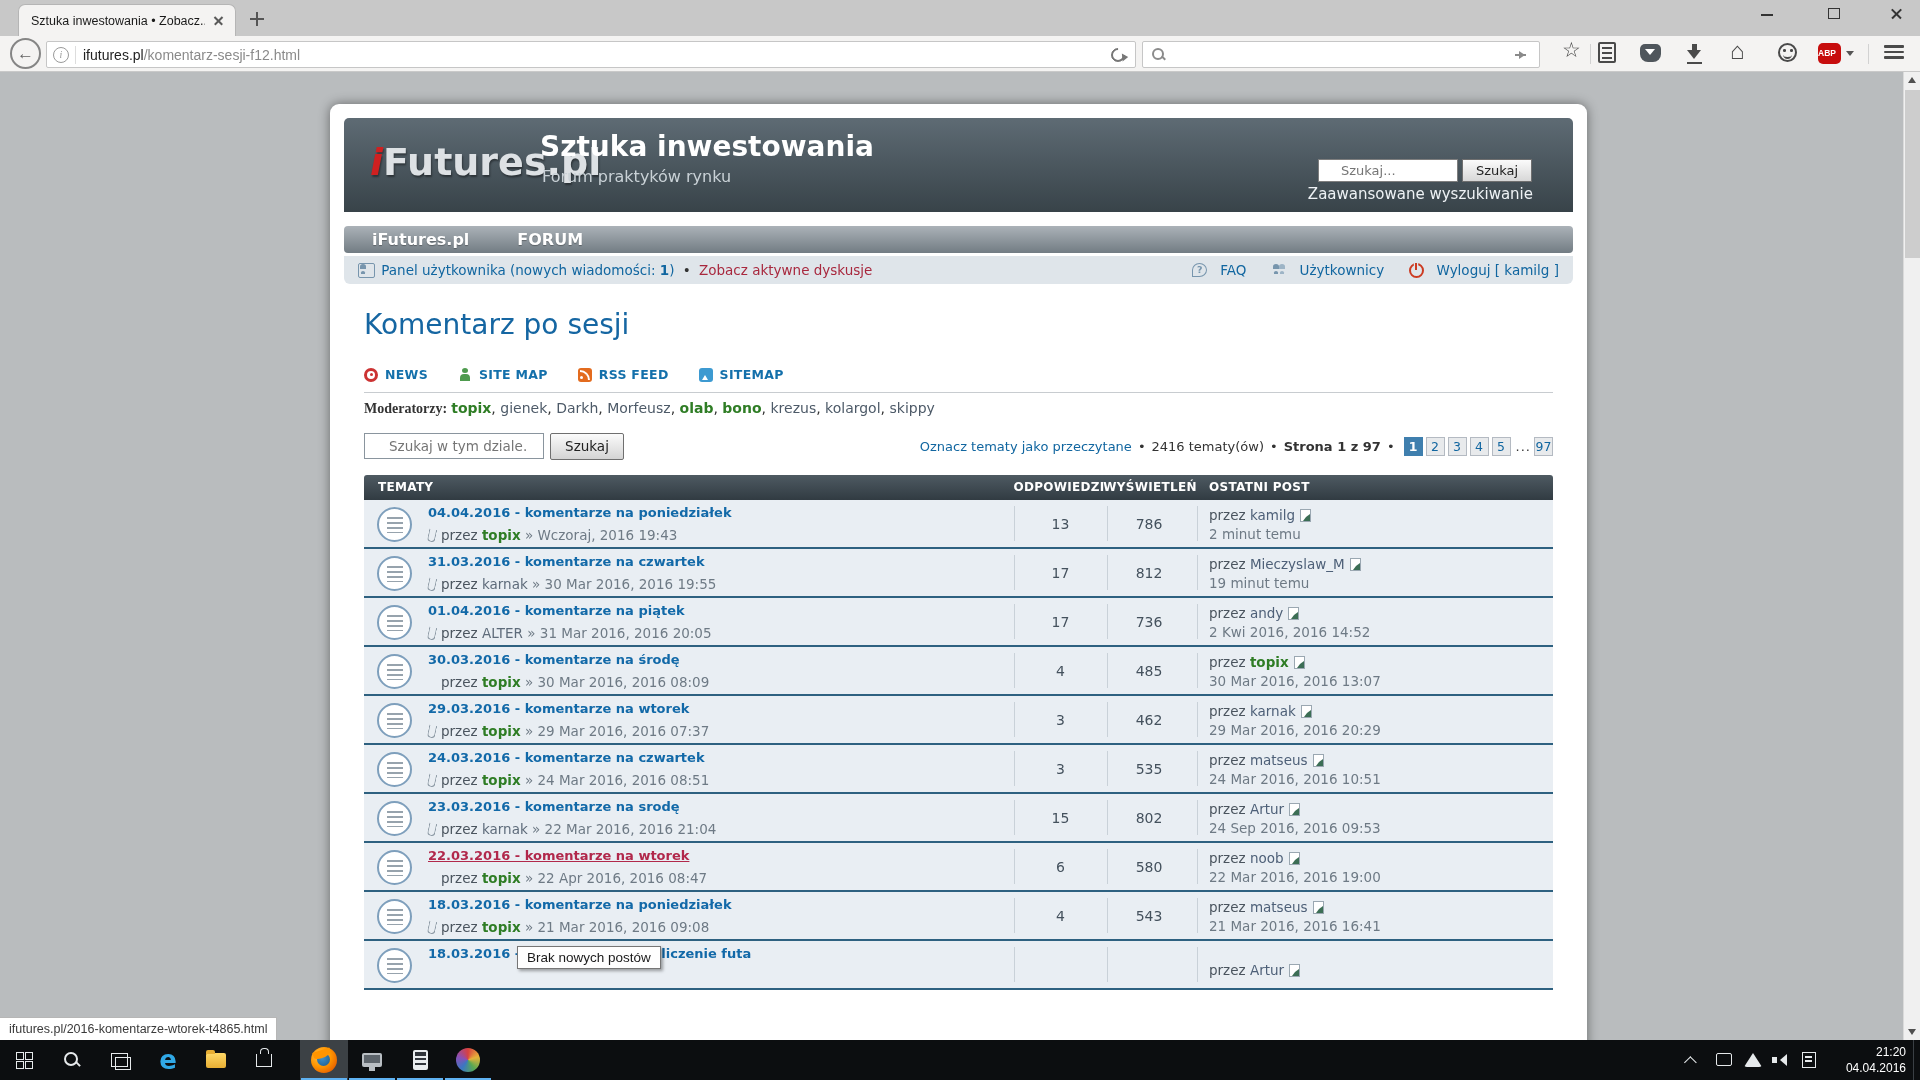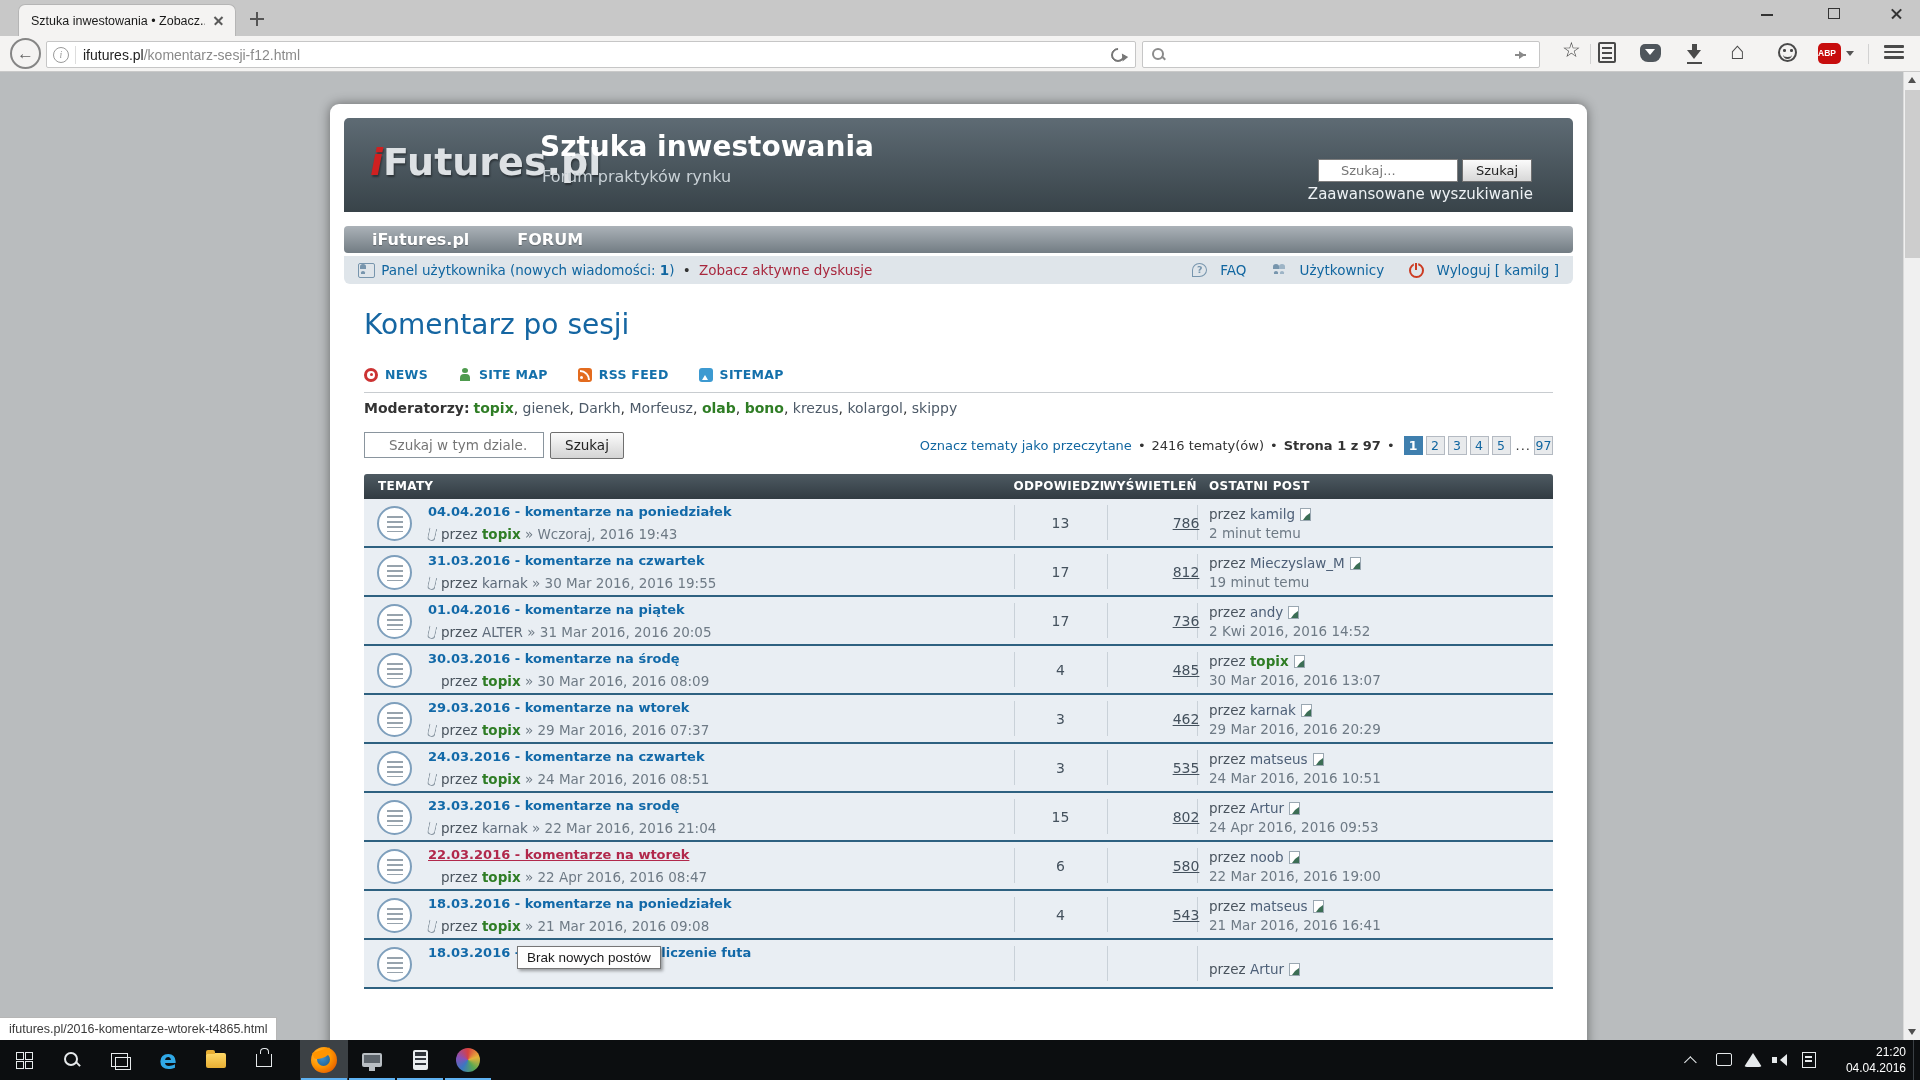--- a/index.html
+++ b/index.html
@@ -113,21 +113,21 @@
   .ic-news-dot::before { content:""; position:absolute; left:2.5px; top:2.5px; width:3px; height:3px; background:#cc3333; border-radius:50%; }
   .ic-person::before { content:""; position:absolute; left:4px; top:0; width:6px; height:5px; background:#4e9b4e; border-radius:50%; }
   .ic-person::after { content:""; position:absolute; left:2px; top:6px; width:10px; height:7px; background:#4e9b4e; border-radius:4px 4px 0 0; }
   .ic-rss { background:#e36b1e; border-radius:3px; }
   .ic-rss::before { content:""; position:absolute; left:2.5px; bottom:2.5px; width:3px; height:3px; background:#fff; border-radius:50%; }
   .ic-rss::after { content:""; position:absolute; left:2px; bottom:2px; width:8px; height:8px; border-top:2px solid #fff; border-right:2px solid #fff; border-radius:0 100% 0 0; }
   .ic-sitemap { background:#3d9ad1; border-radius:3px; }
   .ic-sitemap::before { content:""; position:absolute; left:3.5px; top:4px; border:3.5px solid transparent; border-bottom:5px solid #fff; }
   #mod-hr { margin-top:10px; border:none; border-top:1px solid #c8ccd0; }
   #mods { margin-top:7px; font-size:14px; color:#333; }
-  #mods b { margin-right:4px; }
+  #mods b { margin-right:4px;font-family:Liberation Serif, serif; }
   #mods a { color:#4d5a68; text-decoration:none; }
   #mods a.green { color:#2f7d25; font-weight:bold; }
 
   #search-row { margin-top:16px; position:relative; height:28px; }
   #f-search-input { position:absolute; left:0; top:0; width:180px; height:26px; border:1px solid #8a959e; font-size:13.5px; color:#333; padding:0 4px 0 24px; font-family:inherit; background:#fff; }
   #search-row .mag { position:absolute; left:5px; top:6px; transform:scale(.85); }
   #f-search-btn { position:absolute; left:186px; top:0; width:74px; height:27px; background:linear-gradient(#fbfbfb,#d4d4d4); border:1px solid #6f6f6f; border-radius:2px; font-size:13.5px; color:#222; text-align:center; line-height:25px; font-family:inherit; }
   #topics-bar { position:absolute; right:0; top:4px; font-size:13px; color:#333; display:flex; align-items:center; gap:6px; }
   #topics-bar b { white-space:nowrap; }
   .pgbox { display:inline-block; min-width:19px; height:19px; line-height:18px; text-align:center; background:#e8eaec; border:1px solid #b4bac2; color:#1166a0; font-size:12.5px; margin-left:3px; }
@@ -146,21 +146,21 @@
   .t-icon { position:absolute; left:13px; top:7px; width:35px; height:35px; border:2px solid #7e9fbc; border-radius:50%; background:#fff; }
   .t-icon::before { content:""; position:absolute; left:8px; top:8px; width:16px; height:16px; background:repeating-linear-gradient(#97a3ad 0 2px, transparent 2px 5px); }
   .t-title { position:absolute; left:64px; top:5px; font-size:13px; font-weight:bold; color:#1269a8; text-decoration:none; white-space:nowrap; }
   .t-title.hov { color:#b1284b; text-decoration:underline; }
   .t-meta { position:absolute; left:64px; top:27px; font-size:13.5px; color:#6e7a85; white-space:nowrap; }
   .clip { display:inline-block; width:8px; height:13px; border:1.6px solid #8a97a2; border-top:none; border-radius:0 0 4px 4px; margin-right:5px; vertical-align:-2px; transform:rotate(12deg); }
   .przez { color:#4a545e; }
   .t-author { color:#5e6b7a; text-decoration:none; }
   .t-author.green,.t-last-user.green { color:#2f7d25; font-weight:bold; }
   .t-replies,.t-views { position:absolute; top:0; height:49px; line-height:49px; text-align:center; font-size:14px; color:#44515d; }
-  .t-replies { left:650px; width:93px; } .t-views { left:777px; width:90px;text-decoration:underline; }
+  .t-replies { left:650px; width:93px; } .t-views { left:740px; width:90px; }
   .t-last { position:absolute; left:845px; top:6px; font-size:13.5px; color:#6e7a85; line-height:19px; }
   .t-last-user { color:#4e6078; text-decoration:none; }
   .doc-icon { display:inline-block; position:relative; width:11px; height:13px; background:#fff; border:1px solid #9aa7b1; vertical-align:-2px; margin-left:5px; }
   .doc-icon::after { content:""; position:absolute; right:0px; bottom:0px; border:3px solid transparent; border-bottom:4px solid #3c6e55; border-right:4px solid #3c6e55; }
 
   #tooltip { position:absolute; left:517px; top:874px; height:23px; background:#fefefe; border:1px solid #767676; box-shadow:2px 2px 3px rgba(0,0,0,.35); font-family:"Liberation Sans",sans-serif; font-size:13.5px; color:#1a1a1a; line-height:21px; padding:0 9px; white-space:nowrap; z-index:50; }
   #status-link { position:absolute; left:0; bottom:0; background:#fff; border:1px solid #b6b6b6; border-left:none; border-bottom:none; font-size:12.5px; color:#3a3a3a; padding:4px 9px; z-index:60; }
 
   
   #taskbar { position:absolute; left:0; top:1040px; width:1920px; height:40px; background:#0c0e10; z-index:100; }
@@ -431,21 +431,21 @@
     <span class="col-div cd3"></span>
     <span class="t-icon"></span>
     <a class="t-title">23.03.2016 - komentarze na srodę</a>
     <span class="t-meta">
       <span class="clip"></span><span class="przez">przez</span>&nbsp;<a class="t-author">karnak</a>&nbsp;<span>»</span>&nbsp;<span>22 Mar 2016, 2016 21:04</span>
     </span>
     <span class="t-replies">15</span>
     <span class="t-views">802</span>
     <span class="t-last">
       <span class="przez">przez</span>&nbsp;<a class="t-last-user">Artur</a><span class="doc-icon"></span><br>
-      <span>24 Apr 2016, 2016 09:53</span>
+      <span>24 Sep 2016, 2016 09:53</span>
     </span>
   </div>
             <div class="tt-row">
     <span class="col-div cd1"></span>
     <span class="col-div cd2"></span>
     <span class="col-div cd3"></span>
     <span class="t-icon"></span>
     <a class="t-title hov">22.03.2016 - komentarze na wtorek</a>
     <span class="t-meta">
       <span class="clip" style="visibility: hidden;"></span><span class="przez">przez</span>&nbsp;<a class="t-author green">topix</a>&nbsp;<span>»</span>&nbsp;<span>22 Apr 2016, 2016 08:47</span>

